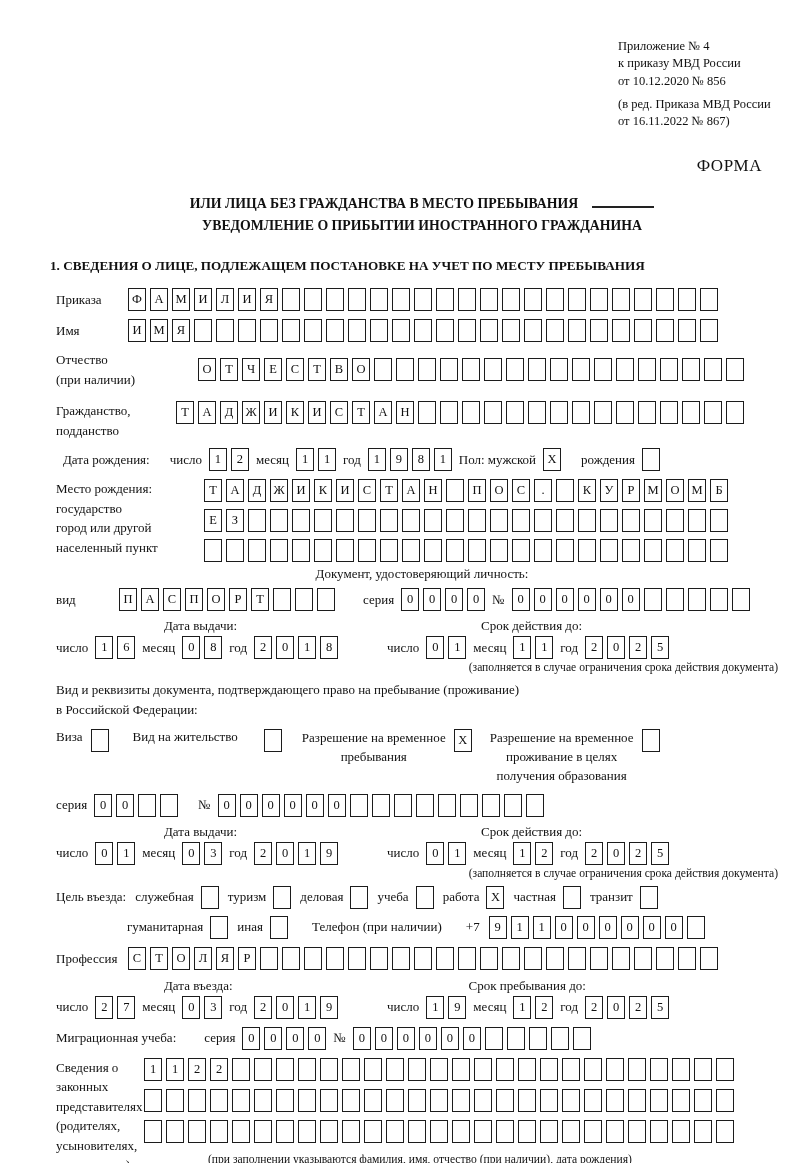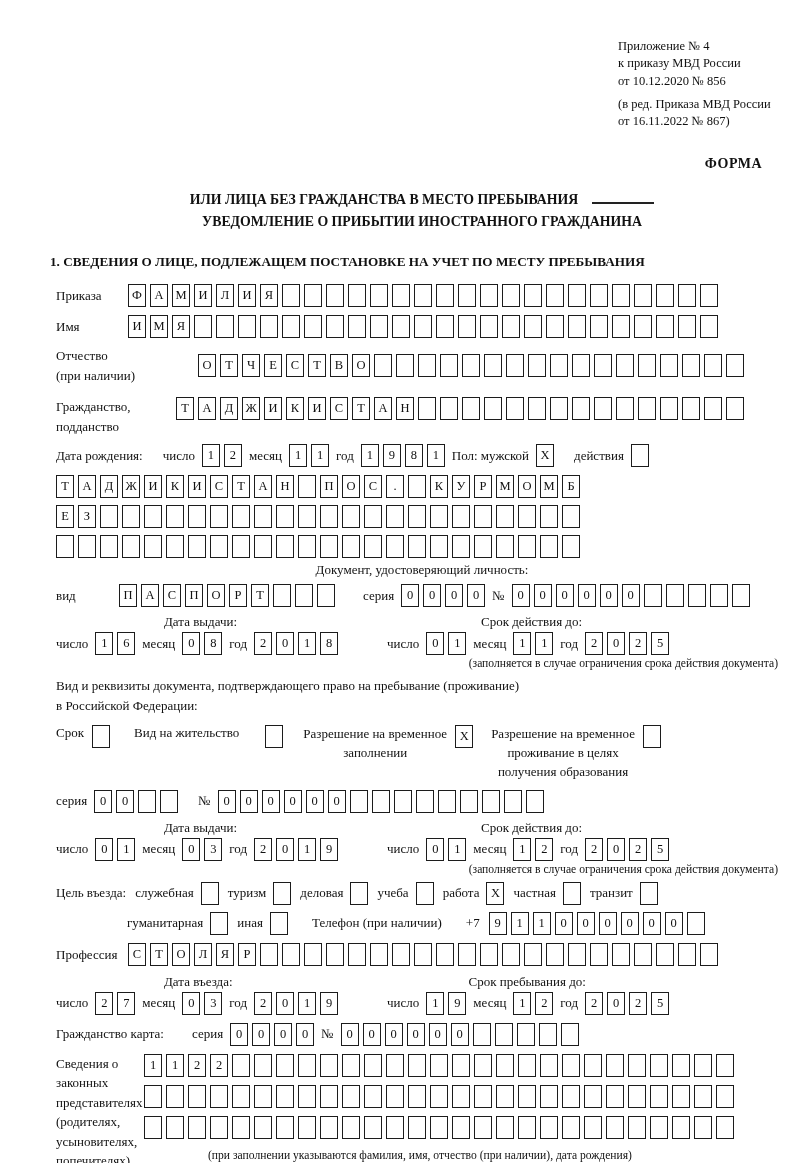--- a/index.html
+++ b/index.html
@@ -4,21 +4,21 @@
 <style>
   html,body{margin:0;padding:0;background:#ffffff;}
   body{
     width:800px;height:1163px;box-sizing:border-box;
     padding:38px 12px 16px 56px;
     font-family:"Liberation Serif","DejaVu Serif",serif;
     color:#111;font-size:13px;
   }
   .appendix{margin-left:562px;font-size:12.5px;line-height:1.38;}
   .appendix .grp2{margin-top:6px;}
-  .forma{font-weight:bold;text-align:right;margin:26px 26px 0 0;font-size:14px;letter-spacing:.5px;}
+  .forma{font-weight:normal;text-align:right;margin:26px 26px 0 0;font-size:17px;letter-spacing:.5px;}
   .title{font-weight:bold;text-align:center;font-size:13.8px;line-height:1.55;margin-top:16px;}
   .title .uline{display:inline-block;width:62px;border-bottom:2px solid #222;height:14px;margin-left:14px;}
   .sec-head{font-weight:bold;font-size:13.2px;margin:22px 0 14px -6px;}
   .row{display:flex;align-items:flex-start;margin-bottom:7px;}
   .lbl{flex:none;line-height:24px;}
   .lbl2{line-height:1.5;}
   .w72{width:72px;} .w142{width:142px;} .w120{width:120px;} .w148{width:148px;} .w56{width:56px;} .w88{width:88px;}
   .boxes{display:flex;gap:4px;flex:none;}
   .cell{
     flex:none;width:16px;height:21px;border:1.7px solid #1c1c1c;
@@ -185,21 +185,21 @@
       <span class="cell"></span>
       <span class="cell"></span>
       <span class="cell"></span>
       <span class="cell"></span>
       <span class="cell"></span>
       <span class="cell"></span>
       <span class="cell"></span>
     </span>
 </div>
 
-<div class="row inrow" style="margin:8px 0;">
+<div class="row inrow" style="margin:8px 7px;">
   <span>Дата рождения:</span>
   <span class="gap6"></span>
   <span>число</span>
   <span class="boxes">
       <span class="cell">1</span>
       <span class="cell">2</span>
     </span>
   <span>месяц</span>
   <span class="boxes">
       <span class="cell">1</span>
@@ -210,27 +210,33 @@
       <span class="cell">1</span>
       <span class="cell">9</span>
       <span class="cell">8</span>
       <span class="cell">1</span>
     </span>
   <span>Пол: мужской</span>
   <span class="boxes">
       <span class="cell">X</span>
     </span>
   <span class="gap6"></span>
-  <span>действия</span>
+  <span>рождения</span>
   <span class="boxes">
       <span class="cell"></span>
     </span>
 </div>
 
 <div class="row" style="margin-bottom:2px;">
+  <span class="lbl w148 lbl2">
+    <span>Место рождения:</span><br>
+    <span>государство</span><br>
+    <span>город или другой</span><br>
+    <span>населенный пункт</span>
+  </span>
   <span style="display: block;">
     <span class="boxes" style="margin-bottom:7px;">
         <span class="cell">Т</span>
         <span class="cell">А</span>
         <span class="cell">Д</span>
         <span class="cell">Ж</span>
         <span class="cell">И</span>
         <span class="cell">К</span>
         <span class="cell">И</span>
         <span class="cell">С</span>
@@ -392,35 +398,35 @@
   <span class="note">(заполняется в случае ограничения срока действия документа)</span>
 </div>
 
 <div class="stack" style="margin-bottom:6px;">
   <div>Вид и реквизиты документа, подтверждающего право на пребывание (проживание)</div>
   <div>в Российской Федерации:</div>
 </div>
 
 <div class="chkrow">
   <span class="chkitem">
-    <span>Срок</span>
+    <span>Виза</span>
     <span class="boxes">
         <span class="cell"></span>
       </span>
   </span>
   <span class="chkitem" style="margin-left:14px;">
     <span>Вид на жительство</span>
     <span class="boxes" style="margin-left:18px;">
         <span class="cell"></span>
       </span>
   </span>
   <span class="chkitem" style="margin-left:10px;">
     <span class="optlbl">
       <span>Разрешение на временное</span><br>
-      <span>заполнении</span>
+      <span>пребывания</span>
     </span>
     <span class="boxes">
         <span class="cell">X</span>
       </span>
   </span>
   <span class="chkitem" style="margin-left:8px;">
     <span class="optlbl">
       <span>Разрешение на временное</span><br>
       <span>проживание в целях</span><br>
       <span>получения образования</span>
@@ -654,21 +660,21 @@
   <span>год</span>
   <span class="boxes">
       <span class="cell">2</span>
       <span class="cell">0</span>
       <span class="cell">2</span>
       <span class="cell">5</span>
     </span>
 </div>
 
 <div class="row inrow" style="margin-top:8px;">
-  <span>Гражданство карта:</span>
+  <span>Миграционная учеба:</span>
   <span class="gap14"></span>
   <span>серия</span>
   <span class="boxes">
       <span class="cell">0</span>
       <span class="cell">0</span>
       <span class="cell">0</span>
       <span class="cell">0</span>
     </span>
   <span>№</span>
   <span class="boxes">

